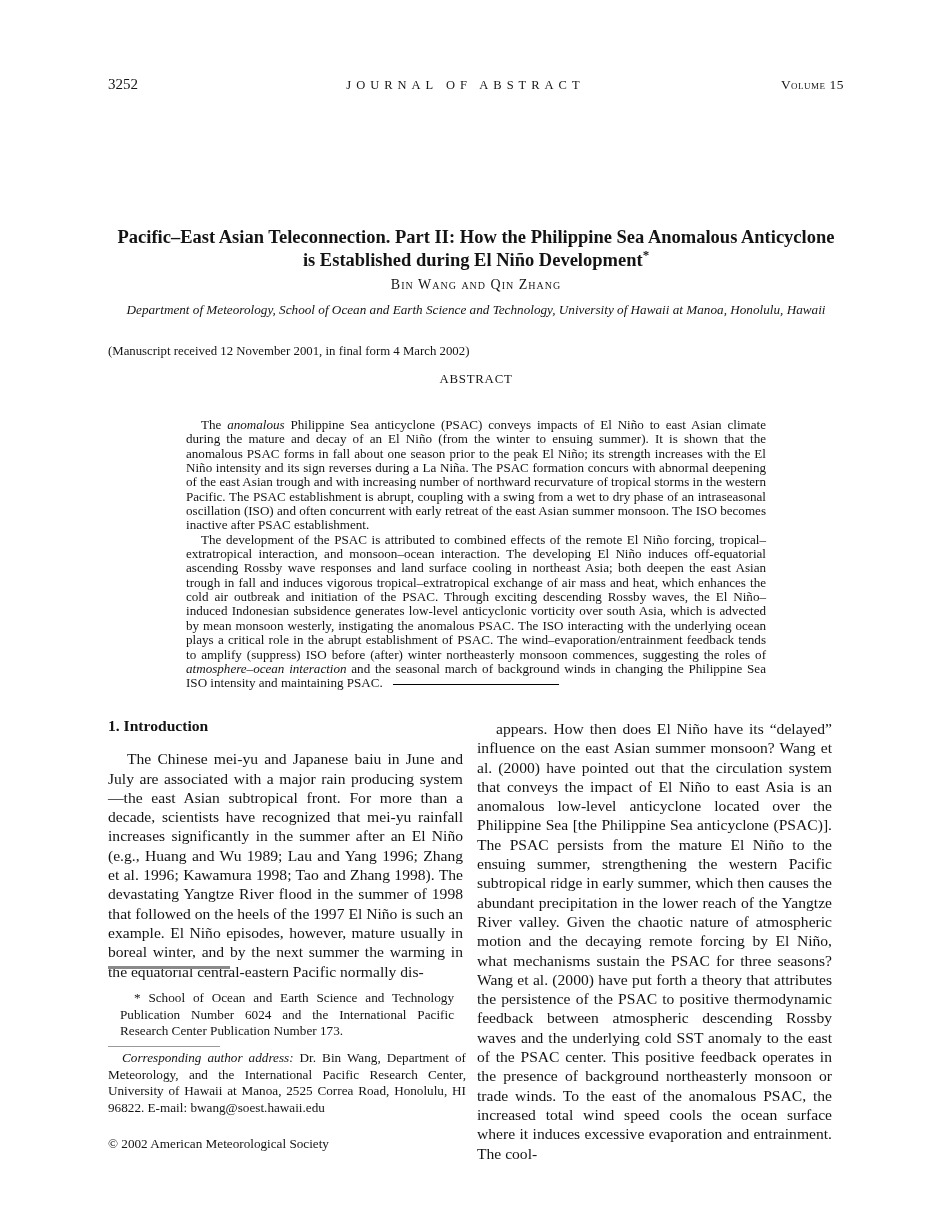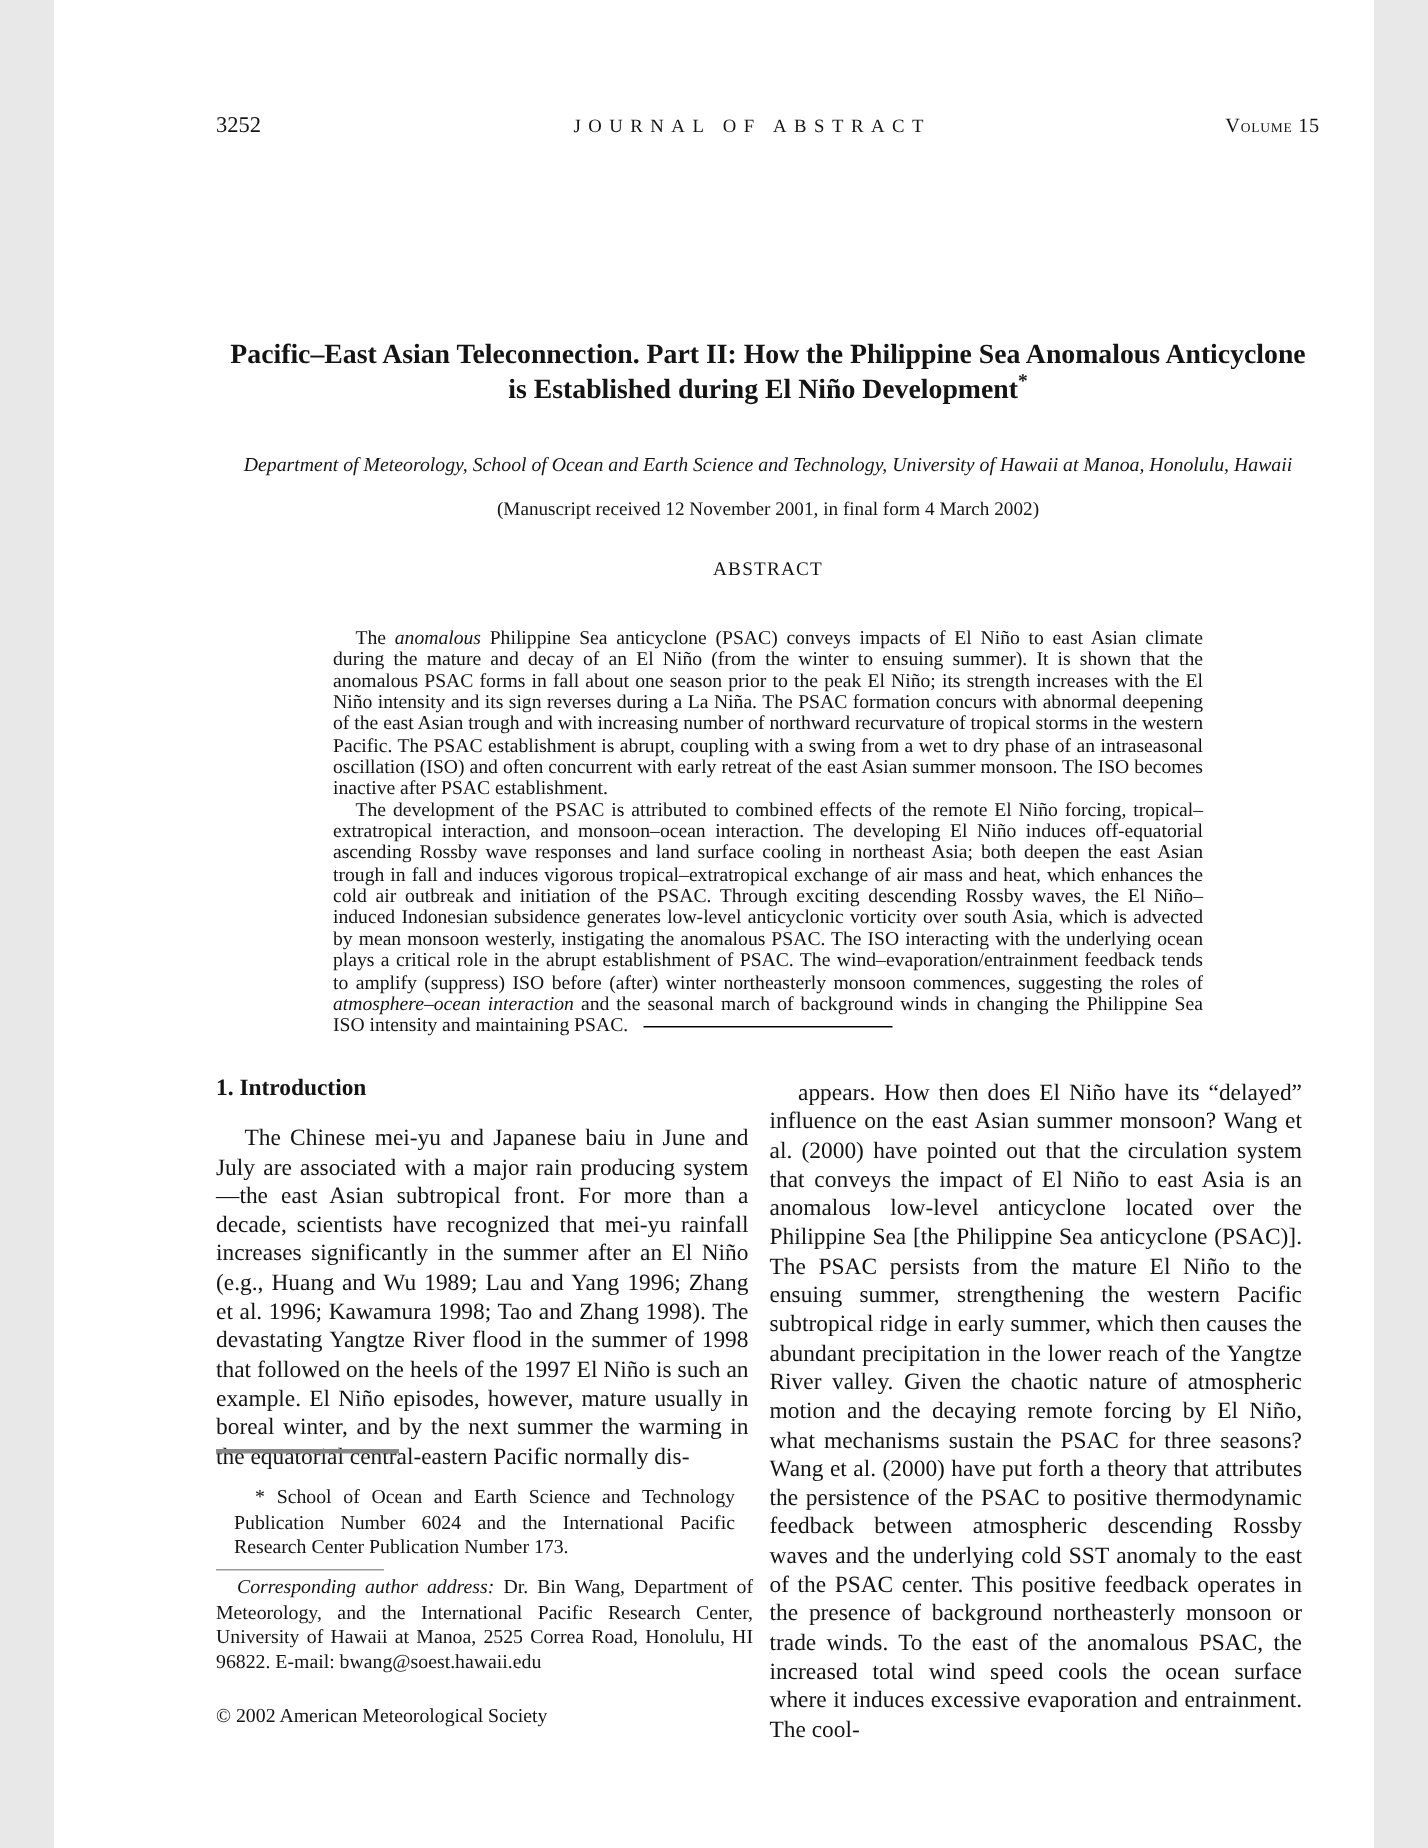--- a/index.html
+++ b/index.html
@@ -2,21 +2,21 @@
 <html><head>
 <meta charset="utf-8">
 <style>
   html, body {
     margin: 0;
     padding: 0;
     background: #e8e8e8;
   }
   .page {
     position: relative;
-    width: 880px;
+    width: 952px;
     height: 1232px;
     margin: 0 auto;
     background: #ffffff;
     color: #141414;
     font-family: "Liberation Serif", "DejaVu Serif", serif;
     overflow: hidden;
   }
   
   .running-head {
     position: absolute;
@@ -69,24 +69,24 @@
     position: absolute;
     top: 302px;
     left: 108px;
     width: 736px;
     text-align: center;
     font-style: italic;
     font-size: 13.2px;
   }
   .manuscript-line {
     position: absolute;
-    top: 332px;
-    left: 108px;
-    width: 736px;
-    text-align: center;
+    top: 344px;
+    left: 108px;
+    width: 736px;
+    text-align: left;
     font-size: 12.8px;
   }
   
   .abstract-heading {
     position: absolute;
     top: 372px;
     left: 108px;
     width: 736px;
     text-align: center;
     font-size: 12.8px;
@@ -197,20 +197,21 @@
 <div class="page">
 
   <div class="running-head">
     <span class="page-number">3252</span>
     <span class="journal-name">JOURNAL OF ABSTRACT</span>
     <span class="volume-label">Volume 15</span>
   </div>
 
   <h1 class="article-title"><span>Pacific–East Asian Teleconnection. Part II: How the Philippine Sea Anomalous Anticyclone is Established during El Niño Development</span><sup>*</sup></h1>
 
+  <div class="authors-line">Bin Wang and Qin Zhang</div>
 
   <div class="affiliation-line">Department of Meteorology, School of Ocean and Earth Science and Technology, University of Hawaii at Manoa, Honolulu, Hawaii</div>
 
   <div class="manuscript-line">(Manuscript received 12 November 2001, in final form 4 March 2002)</div>
 
   <div class="abstract-heading">ABSTRACT</div>
 
   <div class="abstract-body">
     <p><span>The </span><span class="italic">anomalous</span><span> Philippine Sea anticyclone (PSAC) conveys impacts of El Niño to east Asian climate during the mature and decay of an El Niño (from the winter to ensuing summer). It is shown that the anomalous PSAC forms in fall about one season prior to the peak El Niño; its strength increases with the El Niño intensity and its sign reverses during a La Niña. The PSAC formation concurs with abnormal deepening of the east Asian trough and with increasing number of northward recurvature of tropical storms in the western Pacific. The PSAC establishment is abrupt, coupling with a swing from a wet to dry phase of an intraseasonal oscillation (ISO) and often concurrent with early retreat of the east Asian summer monsoon. The ISO becomes inactive after PSAC establishment.</span></p>
     <p><span>The development of the PSAC is attributed to combined effects of the remote El Niño forcing, tropical–extratropical interaction, and monsoon–ocean interaction. The developing El Niño induces off-equatorial ascending Rossby wave responses and land surface cooling in northeast Asia; both deepen the east Asian trough in fall and induces vigorous tropical–extratropical exchange of air mass and heat, which enhances the cold air outbreak and initiation of the PSAC. Through exciting descending Rossby waves, the El Niño–induced Indonesian subsidence generates low-level anticyclonic vorticity over south Asia, which is advected by mean monsoon westerly, instigating the anomalous PSAC. The ISO interacting with the underlying ocean plays a critical role in the abrupt establishment of PSAC. The wind–evaporation/entrainment feedback tends to amplify (suppress) ISO before (after) winter northeasterly monsoon commences, suggesting the roles of </span><span class="italic">atmosphere–ocean interaction</span><span> and the seasonal march of background winds in changing the Philippine Sea ISO intensity and maintaining PSAC.</span></p>

